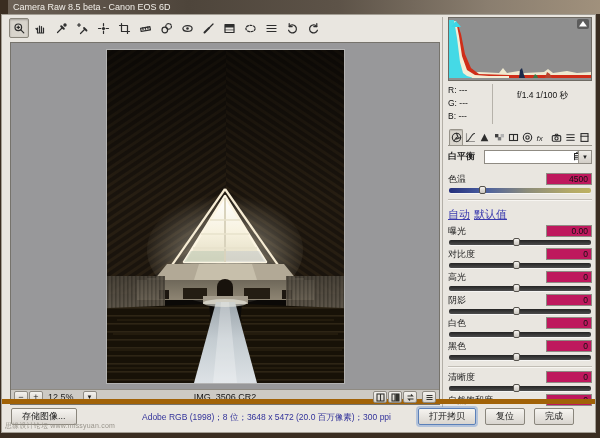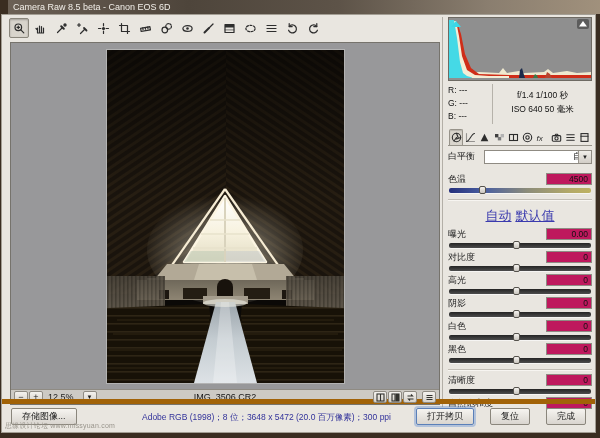--- a/index.html
+++ b/index.html
@@ -44,47 +44,47 @@
   .expcol{flex:1;text-align:center;line-height:1.7;padding-top:4px;}
   .tabs{display:flex;gap:0;border-bottom:1px solid #97938a;padding:2px 0 0 1px;margin-top:1px;}
   .tab{width:14px;height:15px;display:flex;align-items:center;justify-content:center;
     border:1px solid transparent;border-bottom:none;border-radius:2px 2px 0 0;}
   .tab.active{background:#d9d5cd;border-color:#97938a;box-shadow:inset 0 1px 1px rgba(0,0,0,.15);}
   .tab svg{width:11px;height:11px;stroke:#2d2d2d;stroke-width:1.1;fill:none;stroke-linecap:round;}
   .paneltitle{position:relative;text-align:center;font-size:9.5px;padding:3px 0 2px;color:#222;
     border-bottom:1px solid #b9b5ad;margin-bottom:1px;}
   .panelmenu{position:absolute;right:0;top:2px;width:14px;height:11px;display:flex;align-items:center;justify-content:center;}
   .panelmenu svg{width:10px;height:9px;stroke:#444;stroke-width:1;fill:none;}
-  .wbrow{display:flex;align-items:center;margin:4px 0 9px;font-size:9px;}
+  .wbrow{display:flex;align-items:center;margin:4px 0 9px;font-size:9px;font-weight:bold;}
   .wblabel{width:36px;}
   .wbselect{flex:1;height:14px;background:#fff;border:1px solid #8f8b83;display:flex;align-items:center;
     font-size:9px;padding-left:3px;position:relative;box-sizing:border-box;justify-content:flex-end;}
   .wbarrow{position:absolute;right:0;top:0;width:12px;height:12px;background:linear-gradient(#f0eee9,#d2cec7);
     border-left:1px solid #9a968e;font-size:6px;text-align:center;line-height:12px;color:#222;}
   .srow{margin-top:3px;}
   .srowtop{display:flex;justify-content:space-between;align-items:center;font-size:9px;height:13px;}
   .sval{width:46px;height:12px;border:1px solid #8f8b83;background:#be185d;font-size:8.5px;text-align:right;
     padding:0 3px;font-family:inherit;box-sizing:border-box;color:#111;}
   .strack{position:relative;height:5px;margin:2px 1px 0;border-radius:2px;
     background:linear-gradient(#242424,#4d4d4d);box-shadow:0 1px 0 rgba(255,255,255,.6);}
   .temp .strack{background:linear-gradient(90deg,#25307c,#4a5fa0 25%,#8c8c7a 55%,#b3a968 85%,#beb262);}
   .tint .strack{background:linear-gradient(90deg,#1f5a20,#5a7a50 30%,#8c8288 55%,#b06ab0 80%,#c553c5);}
   .sthumb{position:absolute;top:-2px;width:7px;height:8px;margin-left:-4px;border:1px solid #55524c;
     border-radius:2px;background:linear-gradient(#f4f2ee,#c9c5be);box-sizing:border-box;}
-  .linksrow{display:flex;justify-content:center;gap:4px;font-size:13px;margin:6px 0 1px;}
+  .linksrow{display:flex;justify-content:flex-start;gap:4px;font-size:11px;margin:6px 0 1px;}
   .bluelink{color:#3b3bae;text-decoration:underline;}
   .pdivider{border:none;border-top:1px solid #c2beb6;border-bottom:1px solid #f7f5f1;height:0;margin:6px 0 1px;}
   
   .footer{position:absolute;left:0;bottom:0;width:100%;height:28px;border-top:5px solid #a16207;}
   .btn{height:17px;padding:0 10px;font-size:9px;font-family:inherit;color:#1d1d1d;
     border:1px solid #8a867c;border-radius:2px;background:linear-gradient(#f6f4f0,#d9d5cf);box-sizing:border-box;}
   .savebtn{position:absolute;left:9px;top:4px;}
   .workflow{position:absolute;left:140px;width:310px;top:8px;font-size:8.5px;
     color:#32329a;white-space:nowrap;}
-  .fbtns{position:absolute;right:9px;top:4px;display:flex;gap:16px;align-items:flex-end;}
+  .fbtns{position:absolute;right:21px;top:4px;display:flex;gap:9px;align-items:flex-end;}
   .fbtn.primary{box-shadow:0 0 0 2px rgba(110,150,210,.45);border-color:#5b80b8;}
   .watermark{position:absolute;left:3px;bottom:1px;font-size:7px;color:#98948b;letter-spacing:.2px;}
 </style>
 </head>
 <body>
 
 <div id="app">
 
   <div class="titlebar">
     <span>Camera Raw 8.5 beta - Canon EOS 6D</span>
@@ -320,21 +320,20 @@
       </svg>
 
       <div class="exif">
         <div class="rgbcol">
           <div><span>R:</span> <span>---</span></div>
           <div><span>G:</span> <span>---</span></div>
           <div><span>B:</span> <span>---</span></div>
         </div>
         <div class="expcol">
           <div>f/1.4  1/100 秒</div>
-          <div>ISO 640  50 毫米</div>
         </div>
       </div>
 
       <div class="tabs">
         <div class="tab active">
             <svg viewBox="0 0 11 11">
               <circle cx="5.5" cy="5.5" r="4.2"></circle>
               <path d="M5.5 1.3l1.6 4.2M9.7 5.5L5.5 7M3 9l2.5-3.5"></path>
             </svg>
           </div>

